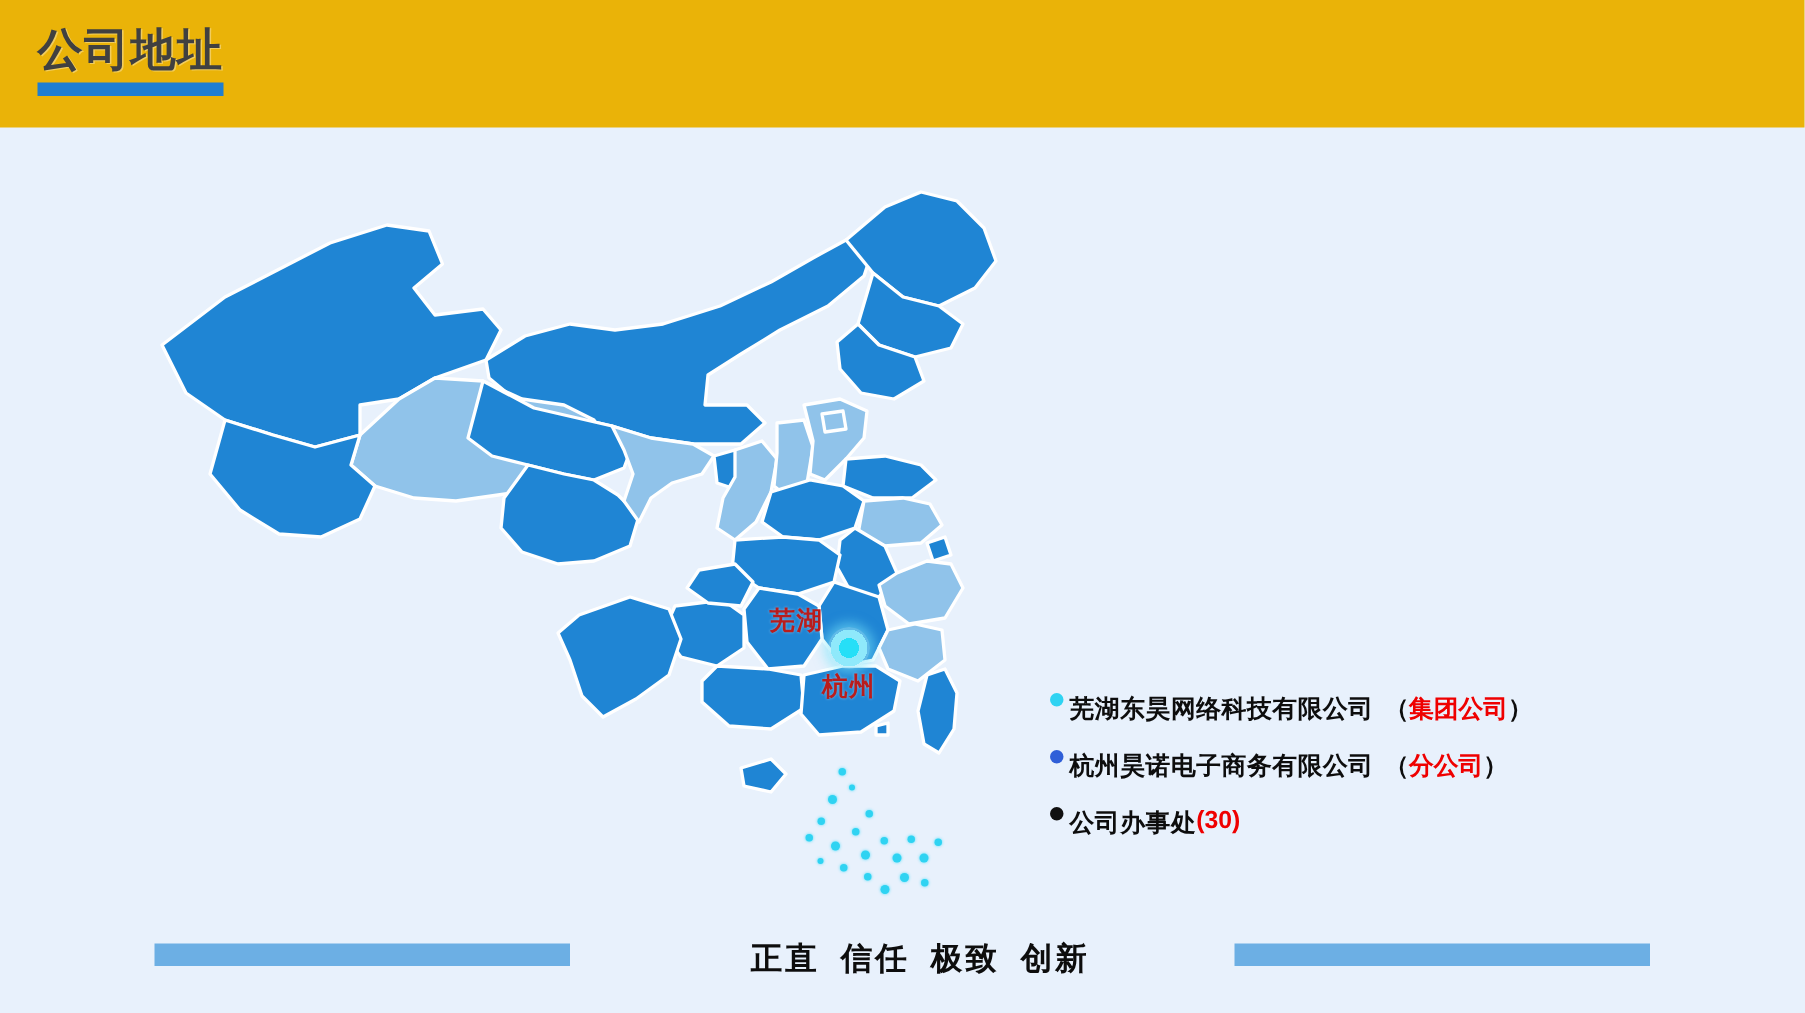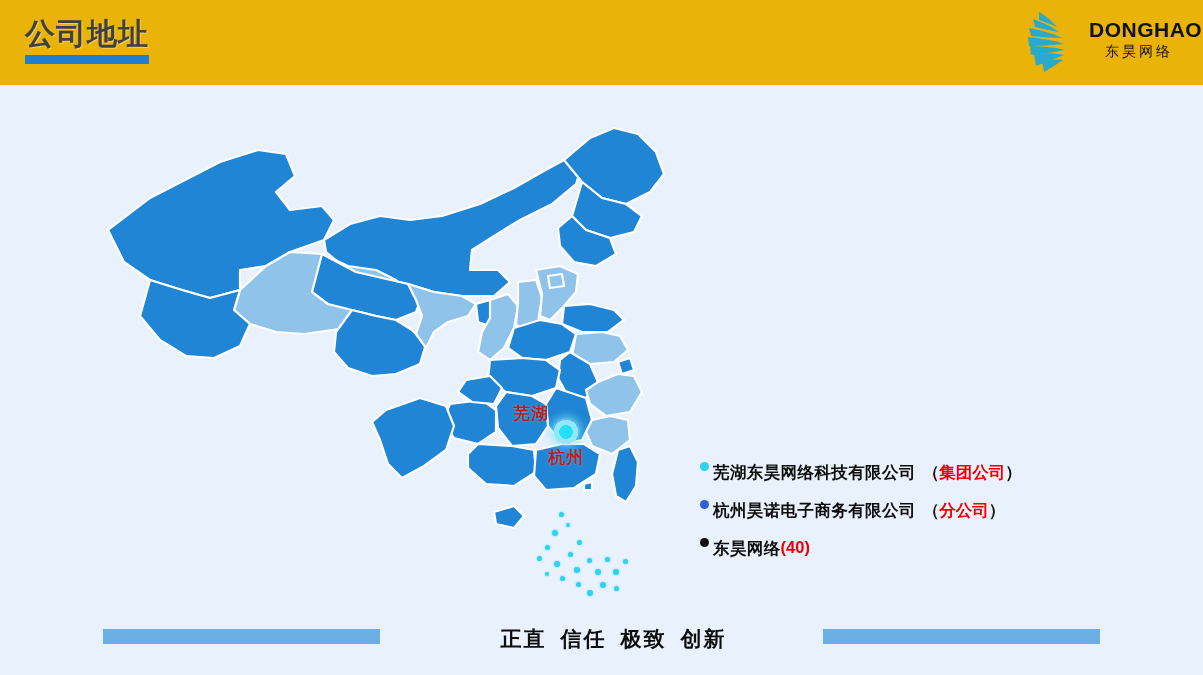--- a/index.html
+++ b/index.html
@@ -79,39 +79,20 @@
 <body>
 
 <div class="slide">
 
   <div class="header">
     <div class="title-wrap">
       <div class="title">公司地址</div>
       <div class="title-underline"></div>
     </div>
 
-    <div class="logo">
-      <div class="logo-mark">
-        <svg viewBox="0 0 72 66" xmlns="http://www.w3.org/2000/svg">
-          <g fill="#2aa9c9">
-            <path d="M20 4 C27 8 33 13 38 19 C33 17 26 14 20 12 Z"></path>
-            <path d="M14 11 C23 14 32 18 40 24 C33 23 25 21 16 19 Z"></path>
-            <path d="M10 20 C21 22 33 25 43 30 C34 30 23 29 12 28 Z"></path>
-            <path d="M9 29 C21 30 34 32 45 36 C34 37 22 38 10 38 Z"></path>
-            <path d="M11 38 C23 38 35 39 46 42 C35 44 23 46 12 47 Z"></path>
-            <path d="M15 46 C26 45 36 45 45 47 C35 51 25 55 17 58 Z"></path>
-            <path d="M23 53 C31 52 38 51 44 52 C37 57 30 61 25 64 Z"></path>
-          </g>
-        </svg>
-      </div>
-      <div class="logo-text">
-        <div class="logo-en">DONGHAO</div>
-        <div class="logo-cn">东昊网络</div>
-      </div>
-    </div>
   </div>
 
   <div class="map-area">
     <svg viewBox="0 0 620 490" xmlns="http://www.w3.org/2000/svg">
       <g stroke="#ffffff" stroke-width="2.2" stroke-linejoin="round">
 
         <path fill="#1f85d4" d="M18 110 L60 78 L95 60 L130 42 L168 30 L196 34 L205 56 L186 72 L200 90 L232 86 L244 100 L234 120 L200 132 L176 146 L150 150 L150 170 L120 178 L92 170 L60 160 L34 142 Z"></path>
 
         <path fill="#1f85d4" d="M234 120 L260 104 L290 96 L320 100 L352 96 L390 84 L424 68 L452 52 L474 40 L492 46 L486 64 L462 84 L430 100 L404 116 L382 130 L380 150 L408 150 L420 162 L404 176 L372 176 L344 172 L318 164 L292 158 L266 152 L248 142 L236 132 Z"></path>
 
@@ -220,23 +201,23 @@
       <span class="legend-bullet b-blue"></span>
       <span class="legend-text">杭州昊诺电子商务有限公司</span>
       <span class="legend-gap"></span>
       <span class="legend-paren">（</span>
       <span class="legend-paren legend-red">分公司</span>
       <span class="legend-paren">）</span>
     </div>
 
     <div class="legend-row">
       <span class="legend-bullet b-black"></span>
-      <span class="legend-text">东昊网络</span>
+      <span class="legend-text">公司办事处</span>
       <span class="legend-paren legend-red">(</span>
-      <span class="legend-paren legend-red">40</span>
+      <span class="legend-paren legend-red">30</span>
       <span class="legend-paren legend-red">)</span>
     </div>
   </div>
 
   <div class="bar bar-left"></div>
   <div class="bar bar-right"></div>
   <div class="slogan">
     <span>正直</span><span>信任</span><span>极致</span><span>创新</span>
   </div>
 

